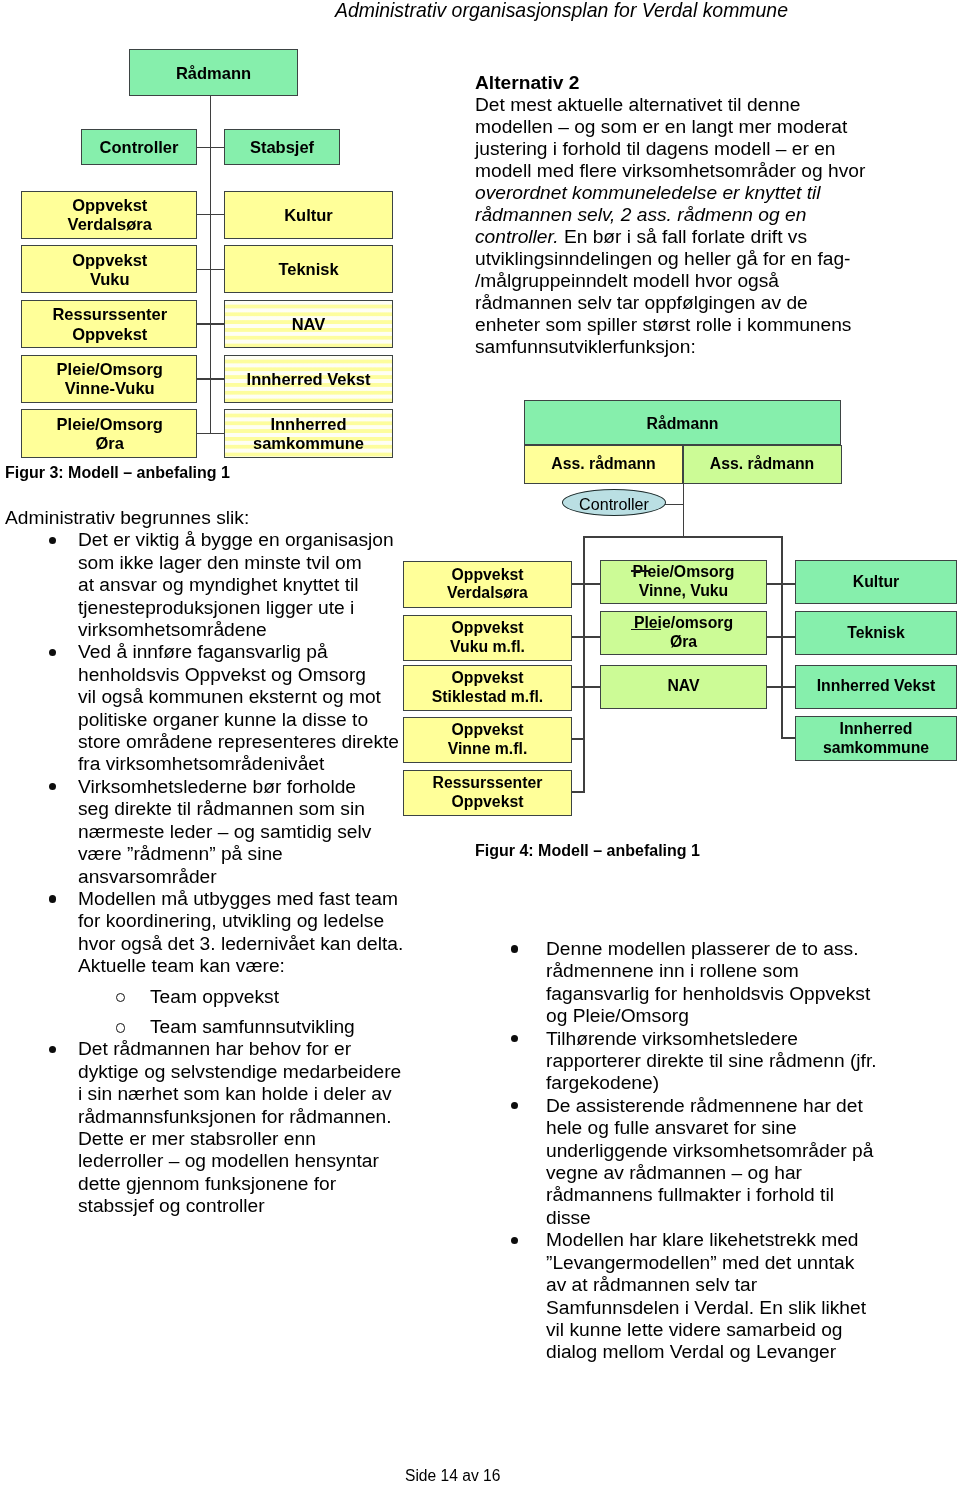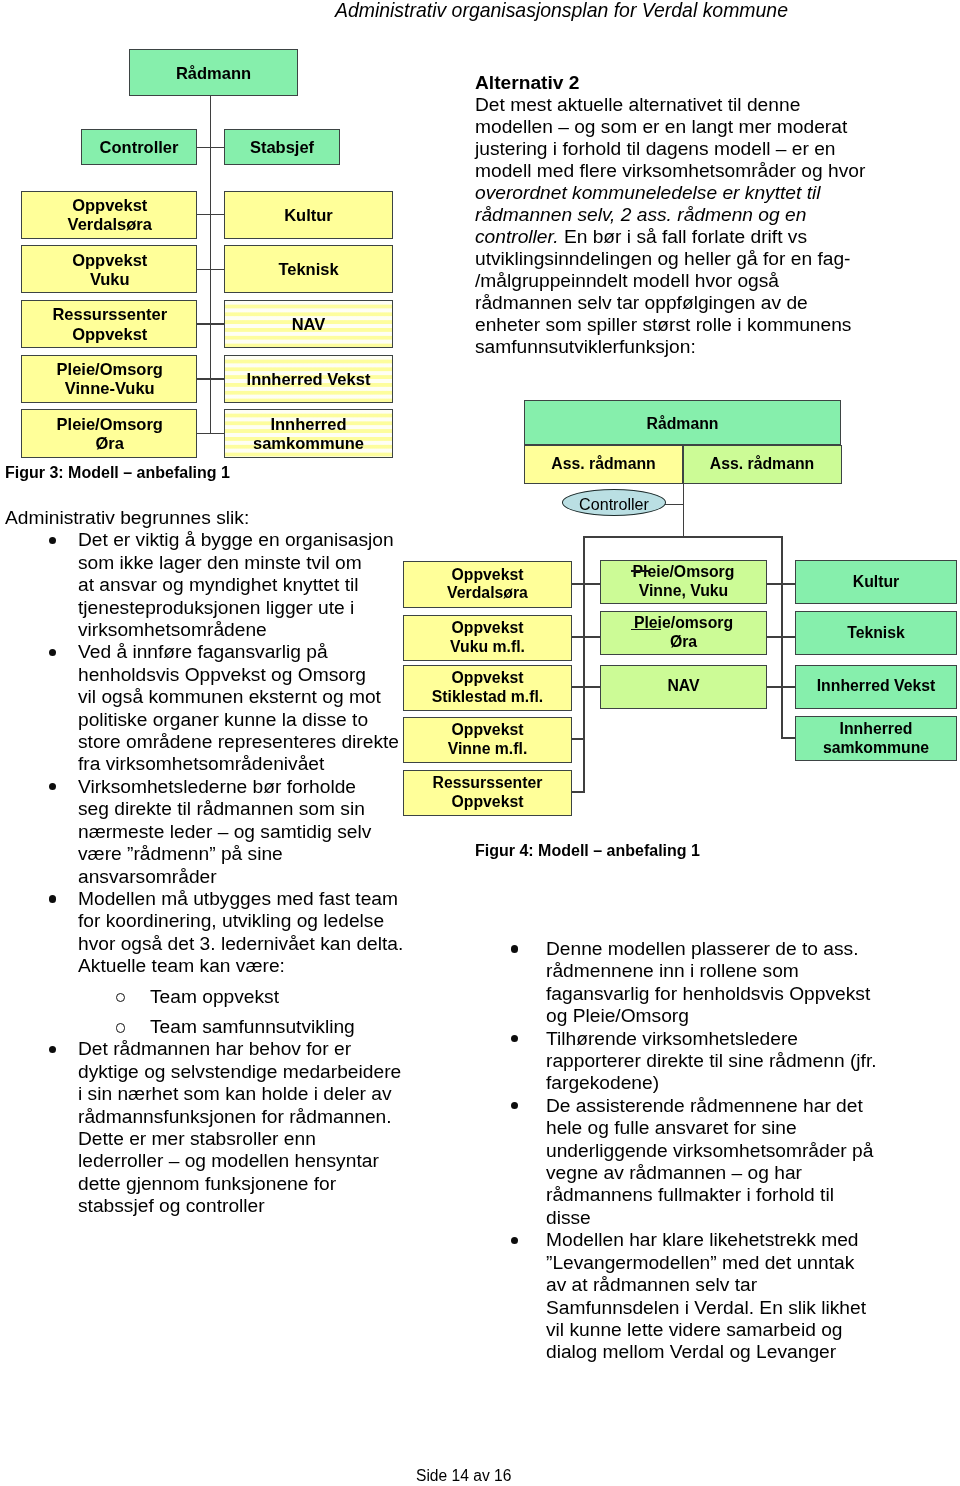--- a/index.html
+++ b/index.html
@@ -3,21 +3,21 @@
 <meta charset="utf-8">
 <title>Administrativ organisasjonsplan for Verdal kommune</title>
 <style>
 * { box-sizing: border-box; margin:0; padding:0; }
 html,body { width:960px; height:1486px; }
 body { background:#ffffff; font-family:"Liberation Sans", sans-serif; color:#000;
        position:relative; overflow:hidden; -webkit-font-smoothing:antialiased; }
 #page { position:absolute; left:0; top:0; width:868px; height:1486px; }
 
 .hdr { position:absolute; right:80px; top:-1px; font-style:italic; font-size:19.45px; white-space:nowrap; }
-.ftr { position:absolute; left:416px; top:1467px; font-size:15.6px; white-space:nowrap; }
+.ftr { position:absolute; left:405px; top:1467px; font-size:15.6px; white-space:nowrap; }
 
 
 .bx { position:absolute; border:1.5px solid #3d4444; display:flex; align-items:center;
       justify-content:center; text-align:center; font-weight:bold; line-height:18.7px;
       font-size:16px; }
 .f-blue   { background:#86efac; }
 .f-yellow { background:#ffff99; }
 .f-green  { background:#ccfb96; }
 .f-stripe { background: repeating-linear-gradient(to bottom,
              #fefef4 0px, #fefef4 3.2px, #fdfd9d 4.0px, #fdfd9d 7.0px, #fefef4 7.8px); }

